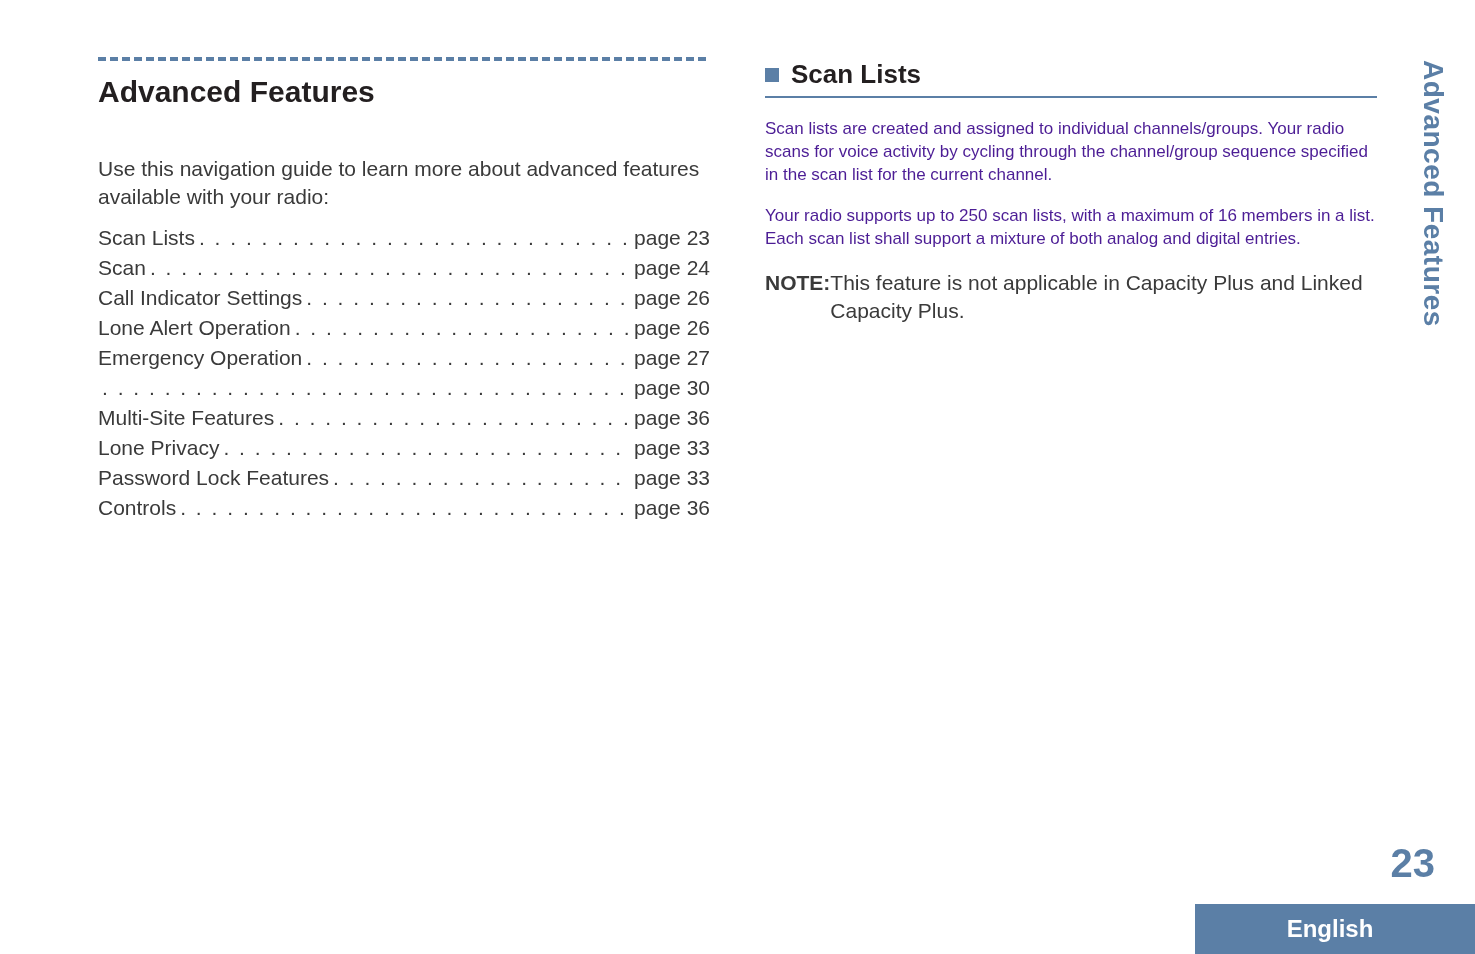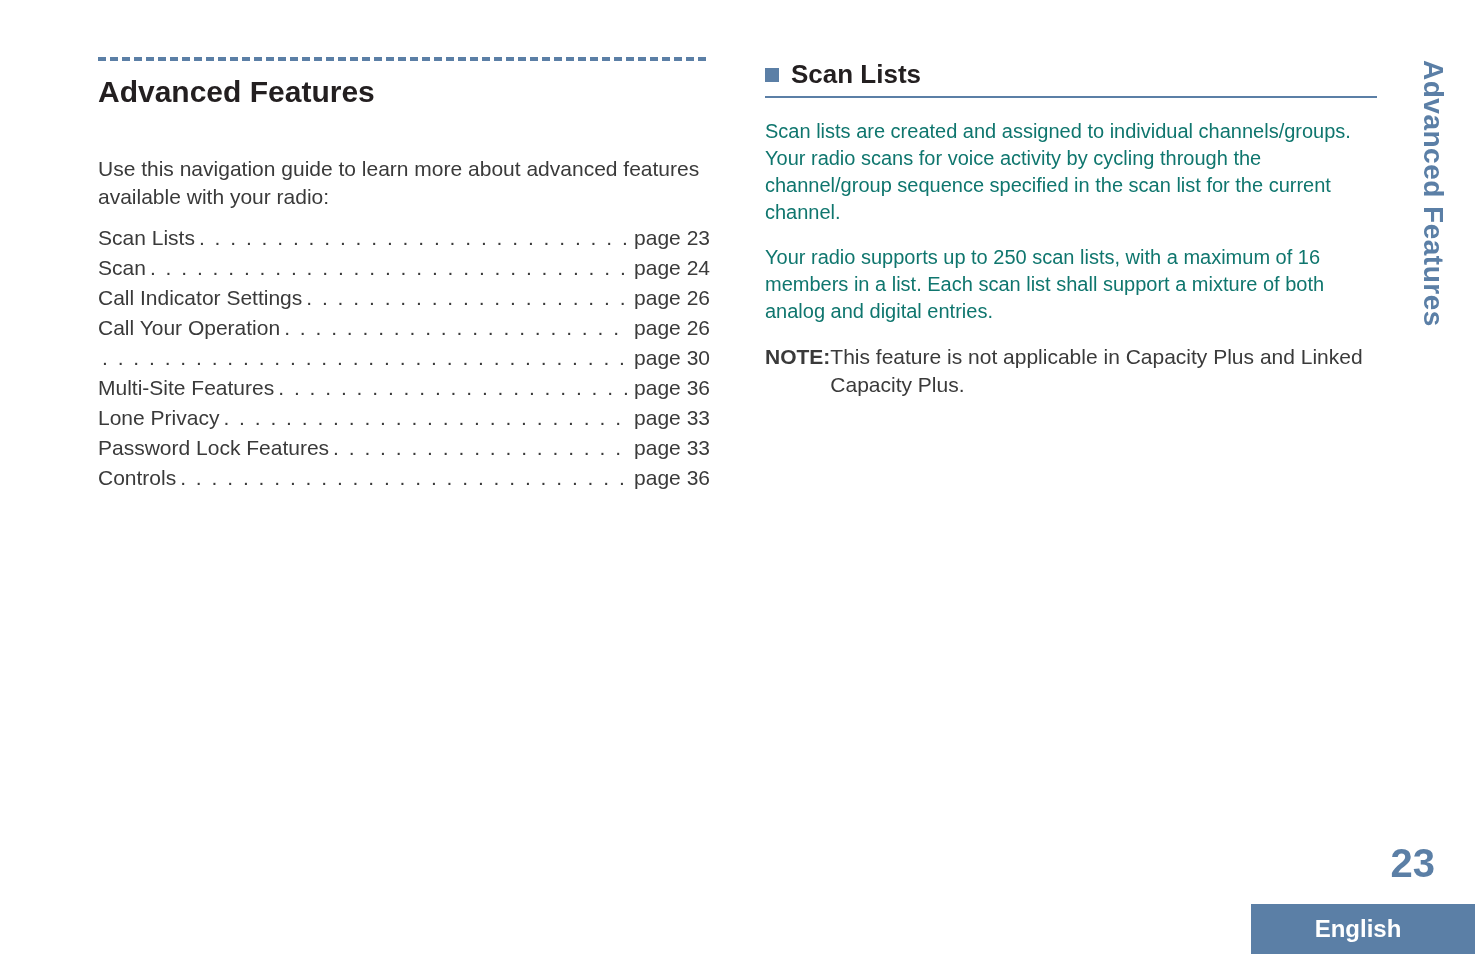--- a/index.html
+++ b/index.html
@@ -78,24 +78,24 @@
     .section-title {
       font-size: 26px;
       font-weight: bold;
     }
     .section-underline {
       height: 2px;
       background: #5b7fa6;
       margin-bottom: 20px;
     }
     .body-text {
-      font-size: 20px;
+      font-size: 17px;
       line-height: 1.35;
       margin-bottom: 18px;
-      color: #0f766e;
+      color: #4c1d95;
     }
     .note-row {
       display: flex;
       font-size: 21px;
       line-height: 1.35;
       color: #3a3a3a;
     }
     .note-label { font-weight: bold; flex: 0 0 auto; }
     .side-tab {
       position: absolute;
@@ -119,21 +119,21 @@
       right: 40px;
       bottom: 68px;
       font-size: 40px;
       font-weight: bold;
       color: #5b7fa6;
     }
     .lang-bar {
       position: absolute;
       right: 0;
       bottom: 0;
-      width: 224px;
+      width: 280px;
       height: 50px;
       background: #5b7fa6;
       color: #ffffff;
       font-size: 24px;
       font-weight: bold;
       display: flex;
       align-items: center;
       justify-content: center;
       padding-right: 10px;
     }
@@ -158,23 +158,28 @@
         <span class="toc-label">Scan</span>
         <span class="toc-dots"></span>
         <span class="toc-page">page 24</span>
       </div>
       <div class="toc-row">
         <span class="toc-label">Call Indicator Settings</span>
         <span class="toc-dots"></span>
         <span class="toc-page">page 26</span>
       </div>
       <div class="toc-row">
-        <span class="toc-label">Call Your Operation</span>
+        <span class="toc-label">Lone Alert Operation</span>
         <span class="toc-dots"></span>
         <span class="toc-page">page 26</span>
+      </div>
+      <div class="toc-row">
+        <span class="toc-label">Emergency Operation</span>
+        <span class="toc-dots"></span>
+        <span class="toc-page">page 27</span>
       </div>
       <div class="toc-row">
         <span class="toc-dots"></span>
         <span class="toc-page">page 30</span>
       </div>
       <div class="toc-row">
         <span class="toc-label">Multi-Site Features</span>
         <span class="toc-dots"></span>
         <span class="toc-page">page 36</span>
       </div>

